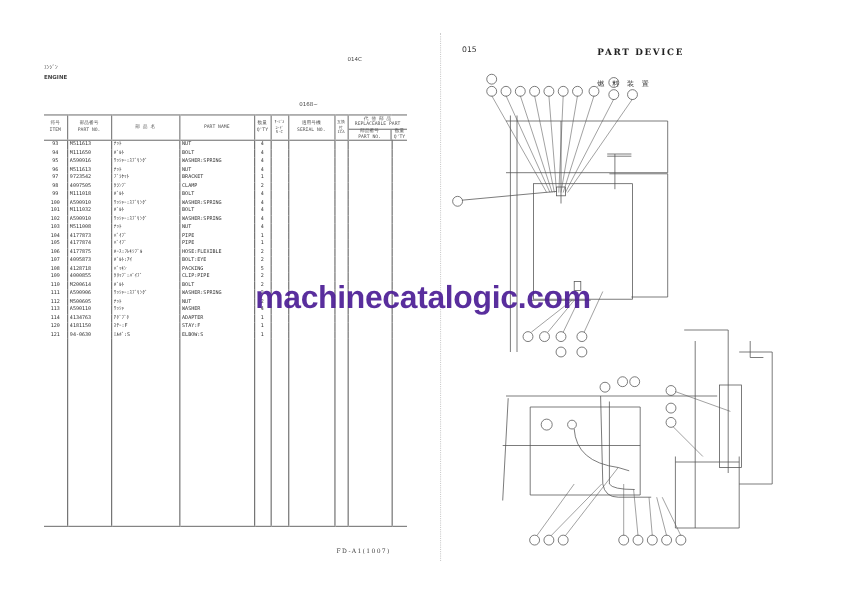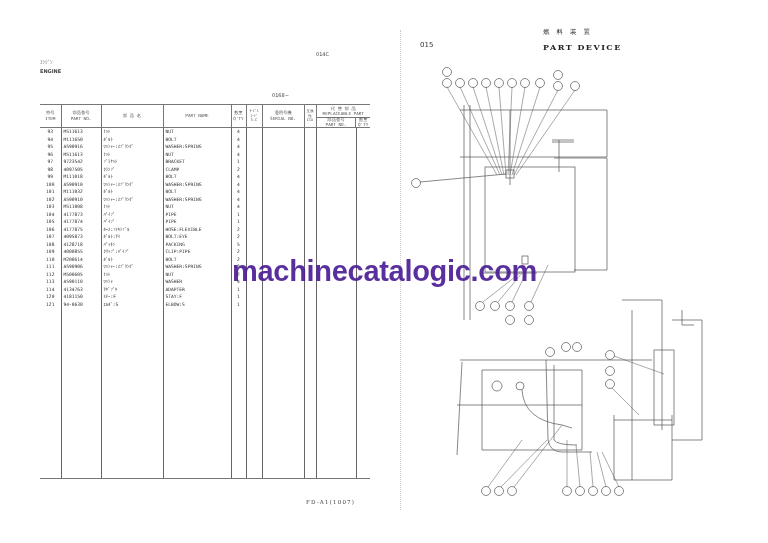--- a/index.html
+++ b/index.html
@@ -378,21 +378,21 @@
       </tbody>
   </table>
 
   <div class="footer-code">FD-A1(1007)</div>
 </div>
 
 <div class="divider"></div>
 
 <div class="page" id="right">
   <div class="pg-num" style="left:18px;">015</div>
-  <div class="title-jp" style="left:141px;">燃料装置</div>
+  <div class="title-jp" style="left:141px;margin-top:44px;">燃料装置</div>
   <div class="title-en" style="left:141px;">PART DEVICE</div>
 </div>
 
 <svg class="diagram" width="366" height="543" viewBox="0 0 366 543" fill="none" stroke="#555" stroke-width="0.7">
 
   <g>
     <circle cx="45" cy="72" r="4.5"></circle>
       <circle cx="45" cy="83" r="4.5"></circle>
     <circle cx="58" cy="83" r="4.5"></circle>
       <circle cx="71" cy="83" r="4.5"></circle>

